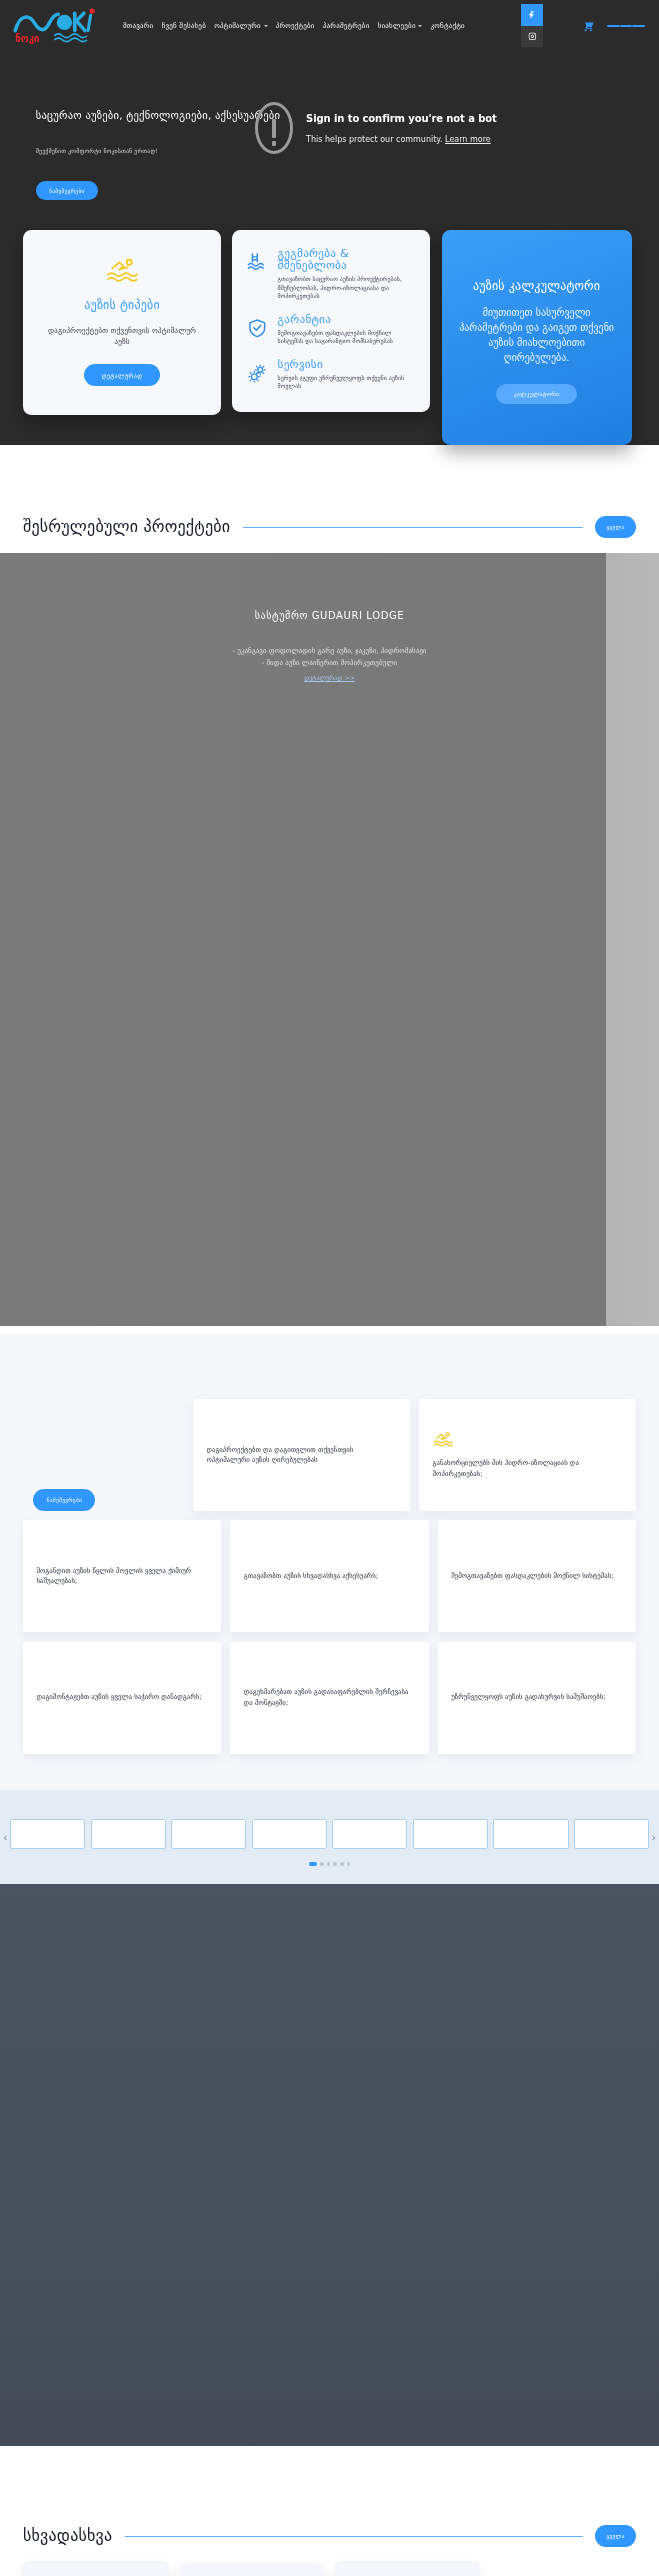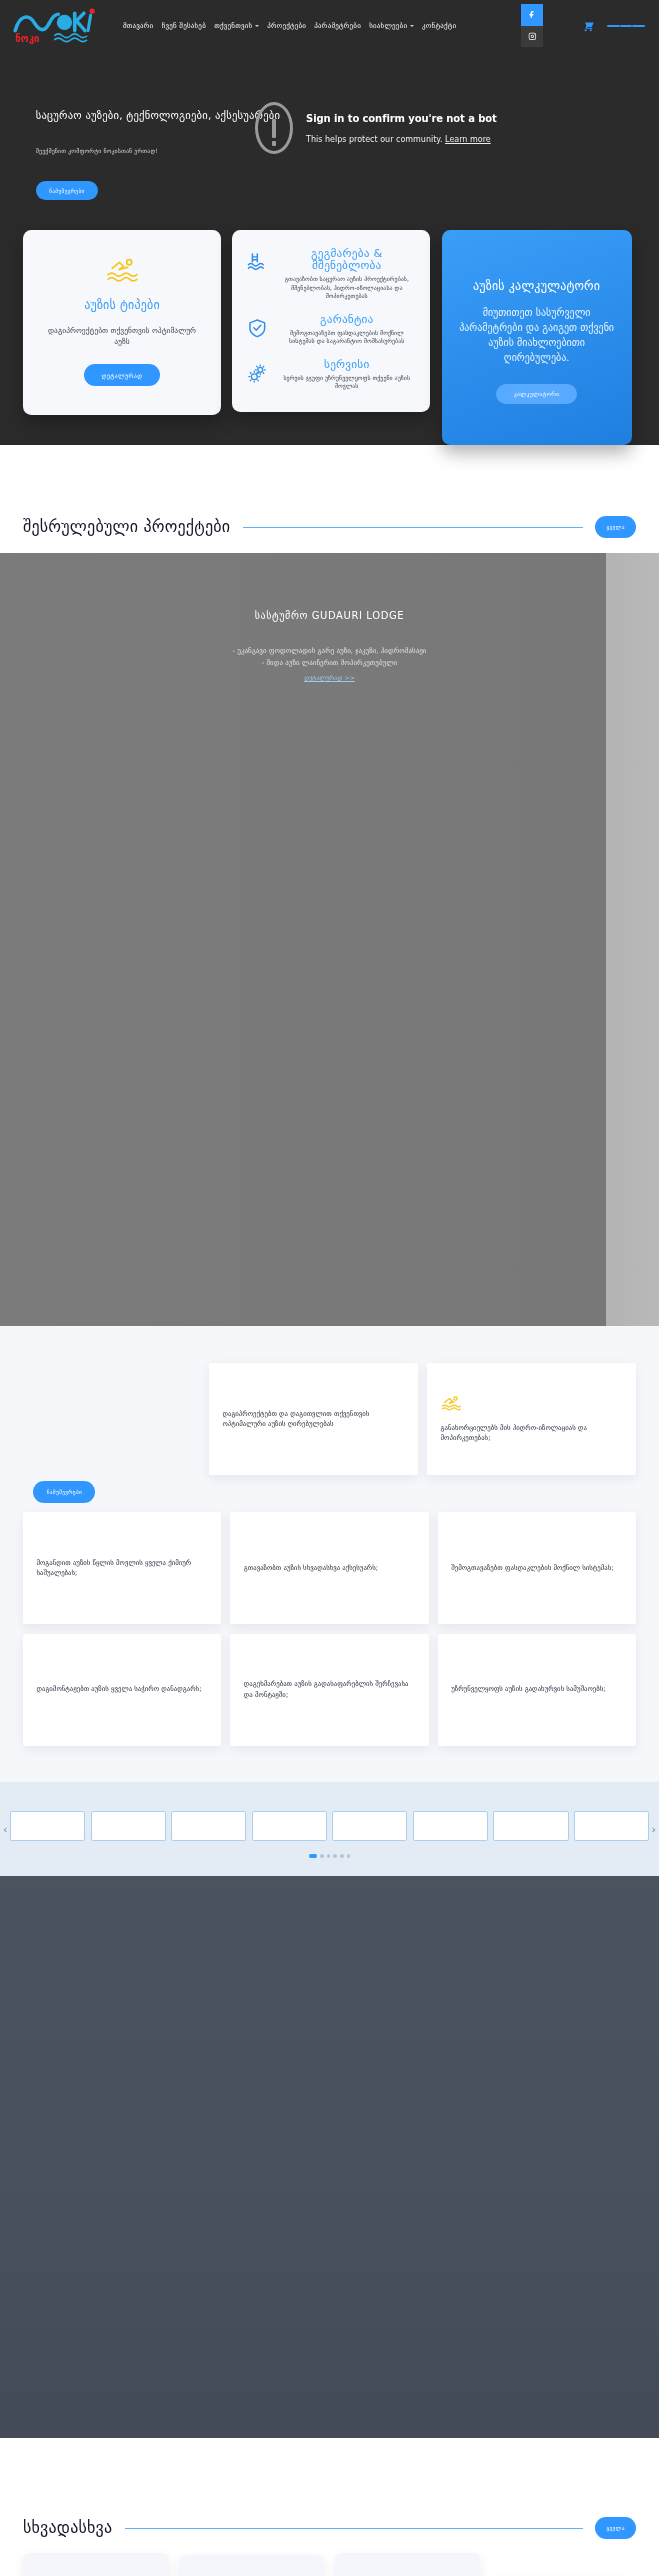--- a/index.html
+++ b/index.html
@@ -46,21 +46,21 @@
   .bot-bang .bar::after{content:"";position:absolute;left:0;bottom:-8.2px;width:4.1px;height:4.6px;background:#9a9a9a;border-radius:1px;}
   .bot-txt h3{color:#fff;font-size:10px;font-weight:700;margin-top:10.3px;letter-spacing:-0.1px;}
   .bot-txt p{color:#ededed;font-size:8px;margin-top:11.3px;}
   .bot-txt a{color:#ededed;text-decoration:underline;}
 
   
   .features{background:#2b2b2b;padding:30px 0 0;position:relative;}
   .fcards{width:613px;margin:0 auto;display:flex;gap:11.3px;align-items:flex-start;position:relative;z-index:3;}
   .fcard{background:#f7f8fc;border-radius:8.2px;box-shadow:0 7.2px 17.5px rgba(0,0,0,.28);}
   .fcard.c1{width:198px;padding:27px 18.5px 29px;text-align:center;min-height:170px;}
-  .fcard.c2{width:198px;padding:17.5px 14.4px 20.6px;min-height:180px;text-align:center;}
+  .fcard.c2{width:198px;padding:17.5px 14.4px 20.6px;min-height:180px;}
   .fcard.c3{width:190px;padding:49px 15.5px 41px;text-align:center;min-height:180px;
             background:linear-gradient(160deg,#3a9ef8 0%,#1f7fe0 100%);box-shadow:0 7.2px 17.5px rgba(0,0,0,.30);}
   .fc-icon{margin:0 auto 13.4px;width:33px;height:27px;}
   .fc-title{color:#3a9ef8;font-size:12px;font-weight:400;letter-spacing:0.2px;}
   .fc-desc{color:#3c4250;font-size:7.5px;line-height:1.5;margin-top:13.4px;}
   .frow{display:flex;gap:9.3px;align-items:flex-start;margin-bottom:13.4px;}
   .frow:last-child{margin-bottom:0;}
   .frow-ic{flex:0 0 auto;width:21.6px;height:21.6px;display:flex;align-items:center;justify-content:flex-start;padding-top:6.2px;}
   .frow-b h4{color:#3a9ef8;font-size:11.3px;font-weight:400;line-height:1.12;letter-spacing:0.2px;}
   .frow-b p{color:#3c4250;font-size:6px;line-height:1.42;margin-top:2.1px;}
@@ -77,21 +77,21 @@
   
   .projects{background:#fff;padding-bottom:0;}
   .slide{width:659px;height:773px;background:linear-gradient(90deg,#7b7b7b 0%,#787878 92%,#b3b3b3 92%,#b9b9b9 100%);position:relative;}
   .slide-inner{position:absolute;top:57px;left:0;right:0;text-align:center;}
   .slide-title{color:#fff;font-size:10px;font-weight:400;letter-spacing:0.6px;}
   .slide-lines{color:#e3e3e3;font-size:7px;line-height:1.75;margin-top:24px;}
   .slide-more{color:#9fc8ef;font-size:6.2px;margin-top:5.2px;display:inline-block;}
 
   
   .adv{background:#f6f7fb;padding:0 0 36px;position:relative;}
-  .adv-wrap{width:613px;margin:0 auto;display:flex;gap:16px;align-items:center;}
+  .adv-wrap{width:613px;margin:8px auto;display:flex;gap:0;align-items:flex-end;}
   .adv-left{width:170px;flex:0 0 auto;padding:155px 14.4px 0 10.3px;}
   .adv-left .btn-pill{padding:8.2px 13.4px;font-size:5.4px;}
   .adv-grid{flex:1 1 auto;display:grid;grid-template-columns:repeat(2,1fr);gap:9.3px;padding-top:10.3px;}
   .acard{background:#fff;border-radius:2.1px;box-shadow:0 3.1px 10.3px rgba(25,35,60,.07);padding:14.4px 13.4px;min-height:112px;display:flex;flex-direction:column;justify-content:center;}
   .acard .ic{height:20.6px;margin-bottom:7.2px;}
   .acard p{font-size:6.8px;line-height:1.52;color:#22283a;}
   .adv-grid-3{width:613px;margin:9.3px auto 0;display:grid;grid-template-columns:repeat(3,1fr);gap:9.3px;}
 
   
   .partners{background:#e3ebf5;padding:29px 0 18.5px;position:relative;}
@@ -139,21 +139,21 @@
       </div>
 
       <nav class="nav">
         <span class="nav-item">
             <span>მთავარი</span>
           </span>
         <span class="nav-item">
             <span>ჩვენ შესახებ</span>
           </span>
         <span class="nav-item">
-            <span>თქვენთვის</span>
+            <span>ოპტიმალური</span>
             <i class="caret"></i>
           </span>
         <span class="nav-item">
             <span>პროექტები</span>
           </span>
         <span class="nav-item">
             <span>პარამეტრები</span>
           </span>
         <span class="nav-item">
             <span>სიახლეები</span>

